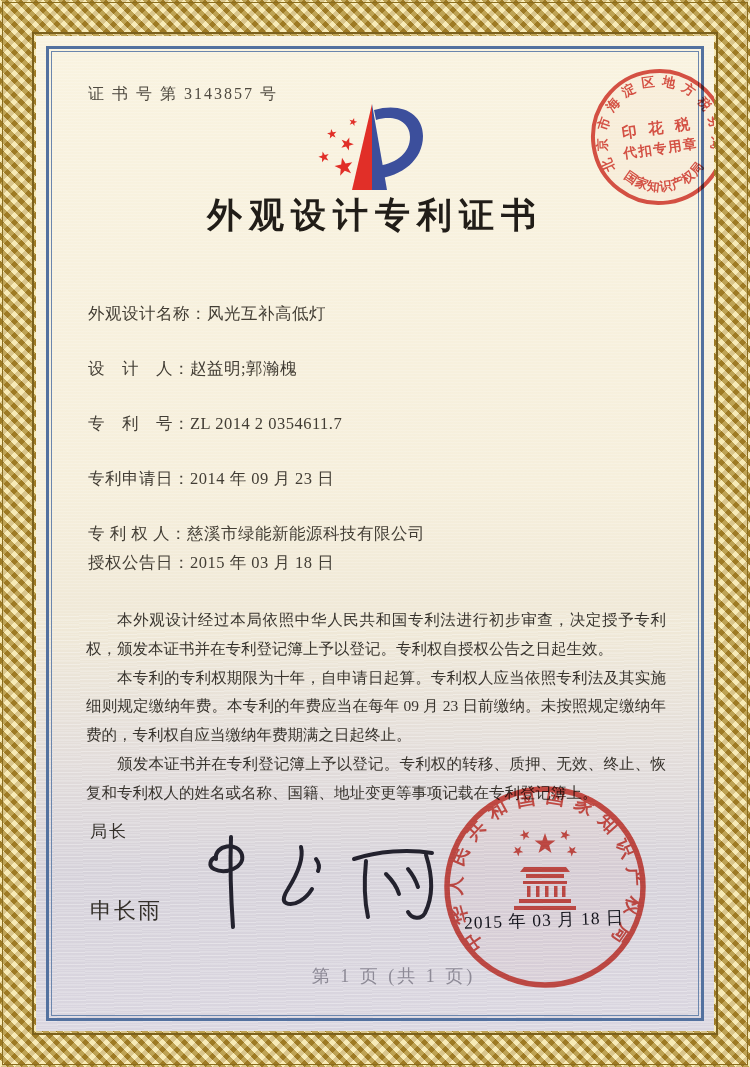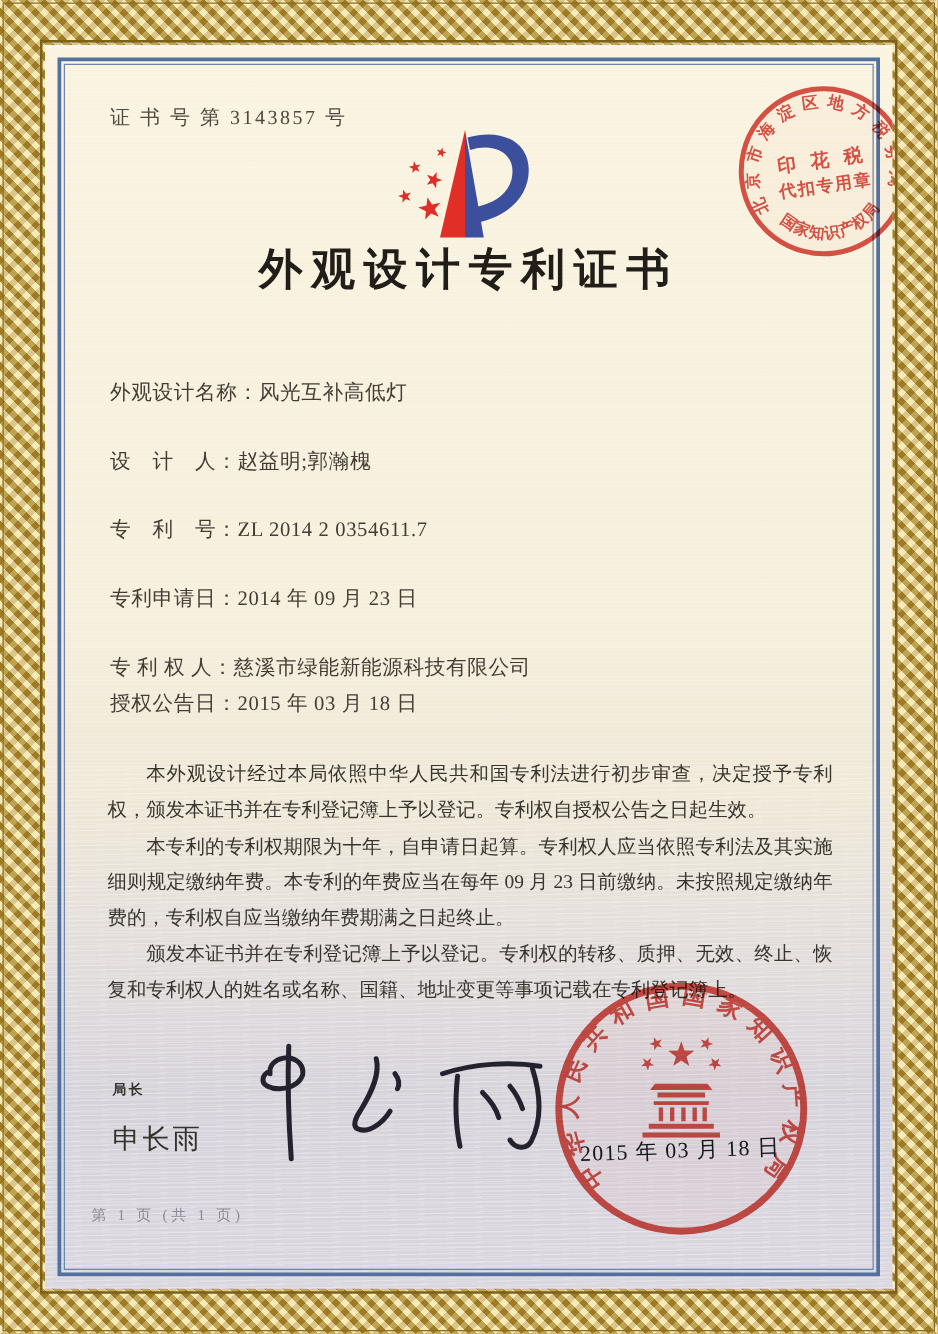--- a/index.html
+++ b/index.html
@@ -37,28 +37,28 @@
   .cert-no { position:absolute; left:52px; top:48px; font-size:16px; letter-spacing:2px; color:#4f4a40; }
   .logo-svg { position:absolute; left:274px; top:64px; }
   .title {
     position:absolute; left:0; right:0; top:156px; text-align:center;
     font-size:35px; font-weight:bold; letter-spacing:7px; color:#211d18;
   }
   .field { position:absolute; left:52px; font-size:16.5px; color:#423d34; letter-spacing:.5px; white-space:nowrap; }
   .f1{top:267px}.f2{top:322px}.f3{top:377px}.f4{top:432px}.f5{top:487px}.f6{top:516px}
   .body-text { position:absolute; left:50px; width:580px; top:570px; font-size:15.5px; line-height:1.86; color:#38342e; text-align:justify; }
   .body-text p { margin:0; text-indent:2em; }
-  .sig-title { position:absolute; left:54px; top:828px; font-size:11px; color:#35312b; letter-spacing:2px;font-weight:bold; }
+  .sig-title { position:absolute; left:54px; top:784px; font-size:17px; color:#35312b; letter-spacing:2px; }
   .sig-name  { position:absolute; left:54px; top:860px; font-size:22px; color:#35312b; letter-spacing:2px;text-align:right; }
   .sig-svg { position:absolute; left:150px; top:793px; }
   .issue-date {
     position:absolute; left:428px; top:872px; font-size:17.5px; color:#15151d;
     letter-spacing:1px; transform:rotate(-2deg); white-space:nowrap;
   }
-  .footer { position:absolute; left:0; right:0; top:928px; text-align:left; font-size:12px; letter-spacing:3px; color:#8d8a96;padding-left:37px; }
+  .footer { position:absolute; left:0; right:0; top:928px; text-align:center; font-size:18px; letter-spacing:3px; color:#8d8a96;padding-left:37px; }
   
   .seal { mix-blend-mode:multiply; opacity:.92; position:absolute; }
   .tax-seal { left:548px; top:26px; transform:rotate(-8deg); }
   .office-seal { left:404px; top:746px; }
   .seal text { font-family:"Liberation Serif","DejaVu Serif",serif; fill:#d6453c; }
 </style>
 </head>
 <body>
 
 <div class="gold-frame"></div>

